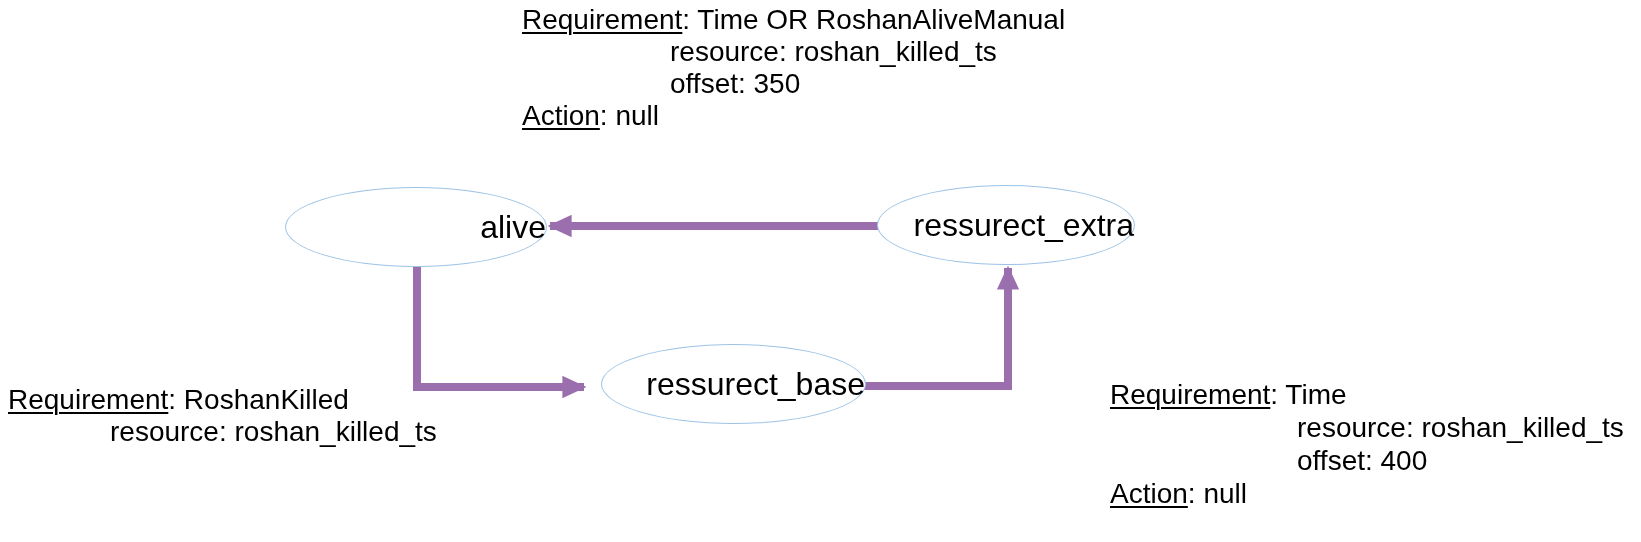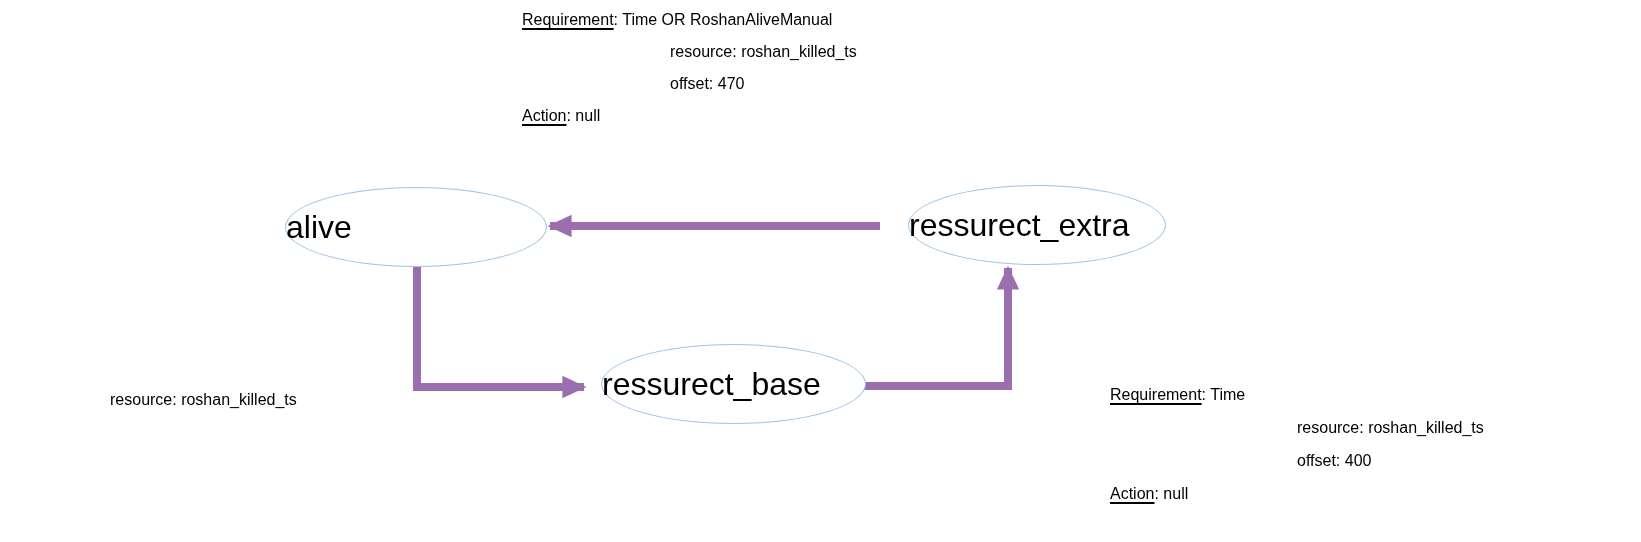--- a/index.html
+++ b/index.html
@@ -33,30 +33,30 @@
   }
   .arrowhead-shape { fill: var(--arrow); }
   .node {
     position: absolute;
     box-sizing: border-box;
     border: 1.5px solid var(--node-border);
     border-radius: 50%;
     background: var(--node-fill);
     display: flex;
     align-items: center;
-    justify-content: flex-start;
+    justify-content: flex-end;
     font-size: 32px;
     color: var(--text);
   }
   #node-alive  { left: 285px; top: 187px; width: 262px; height: 80px; }
   #node-base   { left: 601px; top: 344px; width: 265px; height: 80px; }
-  #node-extra  { left: 908px; top: 185px; width: 258px; height: 80px; }
+  #node-extra  { left: 877px; top: 185px; width: 258px; height: 80px; }
   .ann {
     position: absolute;
-    font-size: 16px;
+    font-size: 28px;
     line-height: 32px;
     white-space: nowrap;
     color: var(--text);
   }
   .ann-top   { left: 522px;  top: 4px; }
   .ann-left  { left: 8px;    top: 384px; }
   .ann-right { left: 1070px; top: 378px; line-height: 33px; margin-left: 40px; }
   .ind-top   { padding-left: 148px; }
   .ind-left  { padding-left: 102px; }
   .ind-right { padding-left: 187px; }
@@ -88,25 +88,26 @@
   <div class="node" id="node-base">
     <span>ressurect_base</span>
   </div>
   <div class="node" id="node-extra">
     <span>ressurect_extra</span>
   </div>
 
   <div class="ann ann-top">
     <div class="line"><span class="ul">Requirement</span><span>: Time OR RoshanAliveManual</span></div>
     <div class="line ind-top">resource: roshan_killed_ts</div>
-    <div class="line ind-top">offset: 470</div>
+    <div class="line ind-top">offset: 350</div>
     <div class="line"><span class="ul">Action</span><span>: null</span></div>
   </div>
 
   <div class="ann ann-left">
+    <div class="line"><span class="ul">Requirement</span><span>: RoshanKilled</span></div>
     <div class="line ind-left">resource: roshan_killed_ts</div>
   </div>
 
   <div class="ann ann-right">
     <div class="line"><span class="ul">Requirement</span><span>: Time</span></div>
     <div class="line ind-right">resource: roshan_killed_ts</div>
     <div class="line ind-right">offset: 400</div>
     <div class="line"><span class="ul">Action</span><span>: null</span></div>
   </div>
 

